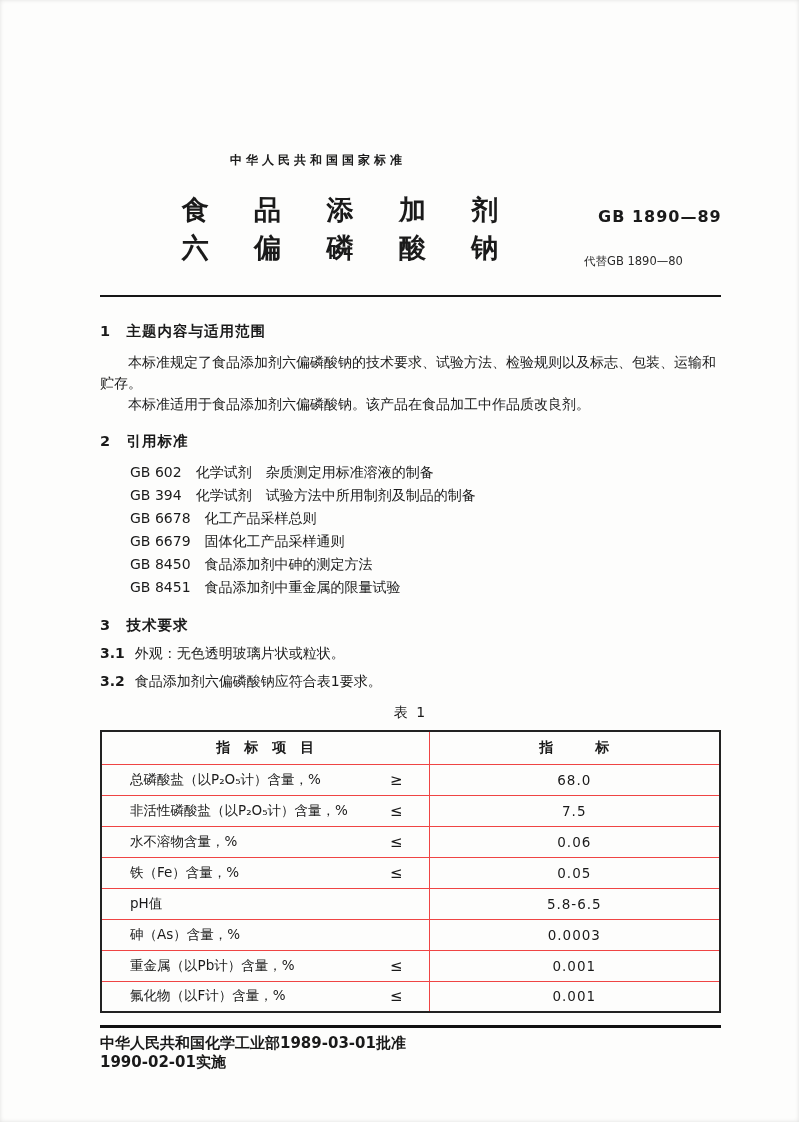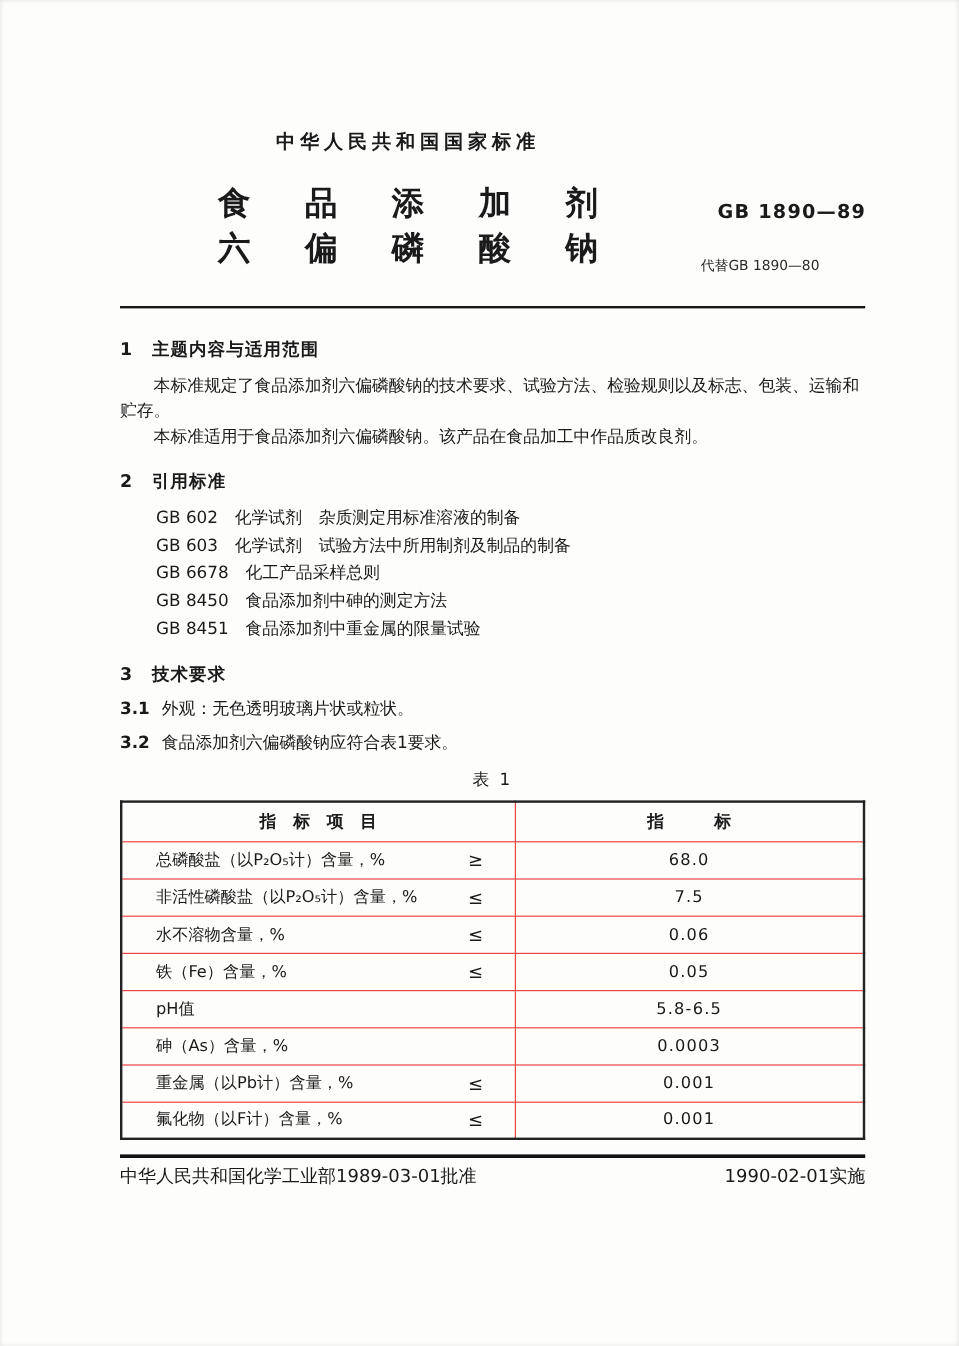--- a/index.html
+++ b/index.html
@@ -5,21 +5,21 @@
   * { margin:0; padding:0; box-sizing:border-box; }
   html,body { background:#e9e9e7; }
   .page {
     width:799px; height:1122px; margin:0 auto;
     background:#fdfdfc; color:#1a1a1a;
     font-family:"DejaVu Sans","Liberation Sans",sans-serif;
     padding:108px 78px 0 100px;
     position:relative; overflow:hidden;
     box-shadow:inset 0 0 4px rgba(0,0,0,.12);
   }
-  .std-type { font-weight:bold; font-size:16px; letter-spacing:4px; margin-left:130px; }
+  .std-type { font-weight:bold; font-size:12px; letter-spacing:4px; margin-left:130px;margin-top:44px; }
   .title-row { position:relative; margin-top:22px; }
   .title-block { width:480px; text-align:center; }
   .cn-title { font-size:27px; font-weight:bold; letter-spacing:18px; text-indent:18px; line-height:38px; }
   .en-title { font-size:14px; font-weight:bold; line-height:19px; letter-spacing:1px; }
   .en-block { margin-top:13px; }
   .std-no-block { position:absolute; left:498px; top:16px; width:140px; }
   .std-no { font-size:16px; font-weight:bold; letter-spacing:1px; }
   .std-replaces { font-size:11.5px; margin-top:28px; position:relative; left:-14px; color:#2a2a2a; }
   .rule { border:none; border-top:2px solid #161616; margin-top:28px; }
   .sec-heading { font-weight:bold; font-size:14.5px; letter-spacing:1px; }
@@ -34,21 +34,21 @@
   .table-caption { text-align:center; font-size:14px; margin-top:13px; letter-spacing:2px; }
   table.spec { width:100%; border-collapse:collapse; margin-top:8px; border:2px solid #222; }
   table.spec th, table.spec td { border:1px solid #ef4444; }
   table.spec th { height:33px; font-size:14px; font-weight:bold; }
   table.spec td { height:31px; font-size:13.5px; }
   .item-cell { width:53%; }
   .item-flex { display:flex; justify-content:space-between; align-items:center; padding:0 26px 0 28px; }
   .op { font-size:15px; }
   .value-cell { text-align:center; letter-spacing:1px; }
   .footer-rule { border:none; border-top:3px solid #111; margin-top:12px; }
-  .footer-row { display:flex; justify-content:space-between; margin-top:6px; font-weight:normal; font-size:15px; }
+  .footer-row { display:flex; justify-content:space-between; margin-top:6px; font-weight:bold; font-size:15px;flex-direction:column; }
 </style>
 </head>
 <body>
 
 <div class="page">
 
   <div class="std-type">中华人民共和国国家标准</div>
 
   <div class="title-row">
     <div class="title-block">
@@ -65,22 +65,23 @@
 
   <div class="sec-heading mt-sec">1　主题内容与适用范围</div>
   <div class="para-group">
     <div class="para">本标准规定了食品添加剂六偏磷酸钠的技术要求、试验方法、检验规则以及标志、包装、运输和贮存。</div>
     <div class="para">本标准适用于食品添加剂六偏磷酸钠。该产品在食品加工中作品质改良剂。</div>
   </div>
 
   <div class="sec-heading mt-sec2">2　引用标准</div>
   <div class="refs">
     <div class="ref-line">GB 602　化学试剂　杂质测定用标准溶液的制备</div>
-    <div class="ref-line">GB 603　化学试剂　试验方法中所用制剂及制品的制备</div>
+    <div class="ref-line">GB 394　化学试剂　试验方法中所用制剂及制品的制备</div>
     <div class="ref-line">GB 6678　化工产品采样总则</div>
+    <div class="ref-line">GB 6679　固体化工产品采样通则</div>
     <div class="ref-line">GB 8450　食品添加剂中砷的测定方法</div>
     <div class="ref-line">GB 8451　食品添加剂中重金属的限量试验</div>
   </div>
 
   <div class="sec-heading mt-sec2">3　技术要求</div>
   <div class="clause">
     <span class="clause-no">3.1</span><span>外观：无色透明玻璃片状或粒状。</span>
   </div>
   <div class="clause">
     <span class="clause-no">3.2</span><span>食品添加剂六偏磷酸钠应符合表1要求。</span>

